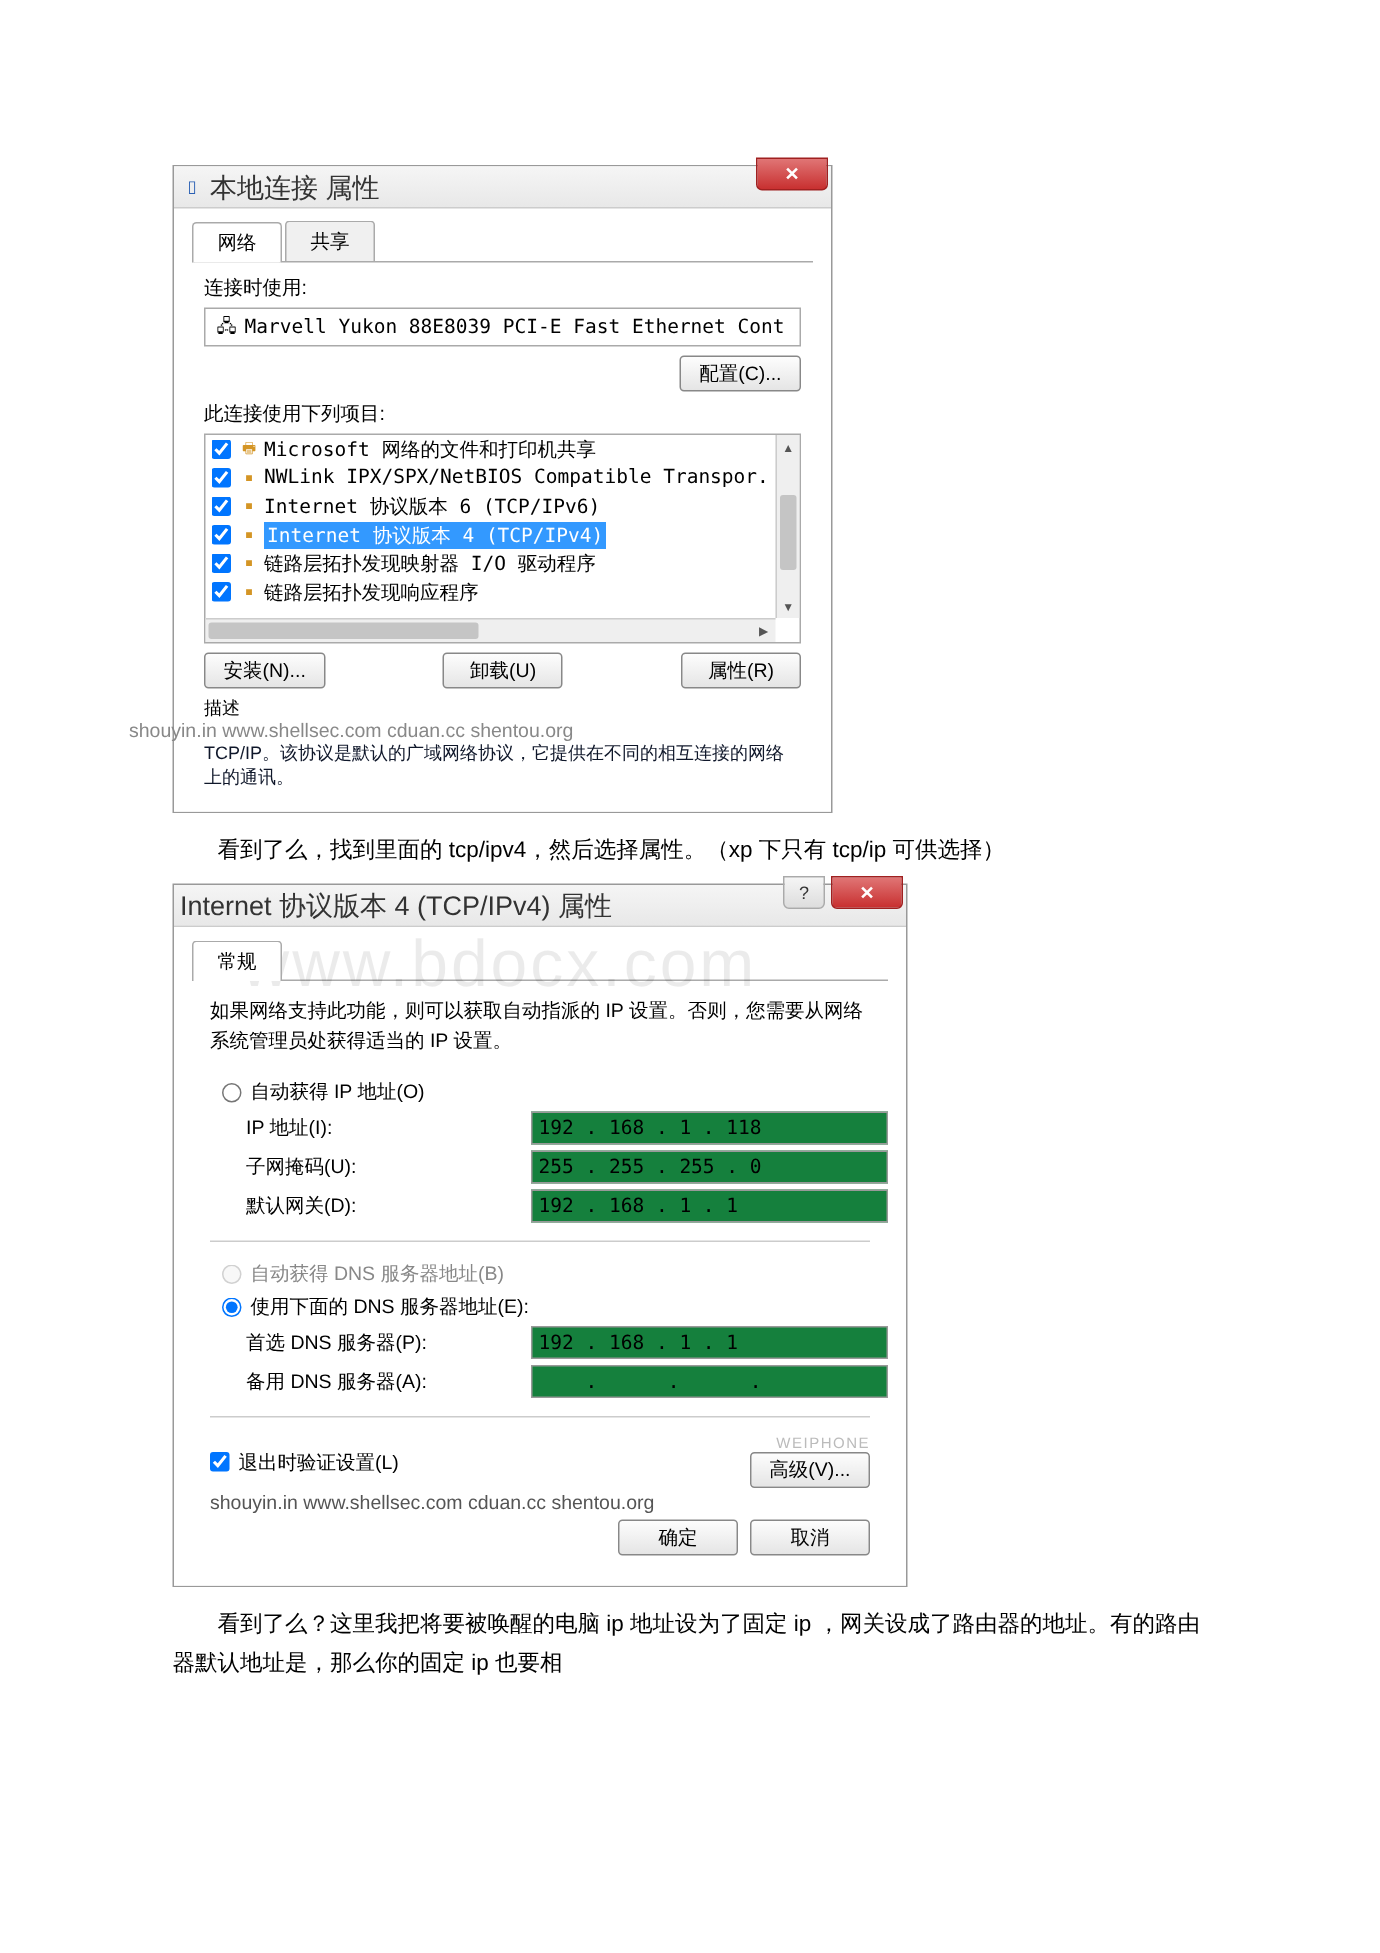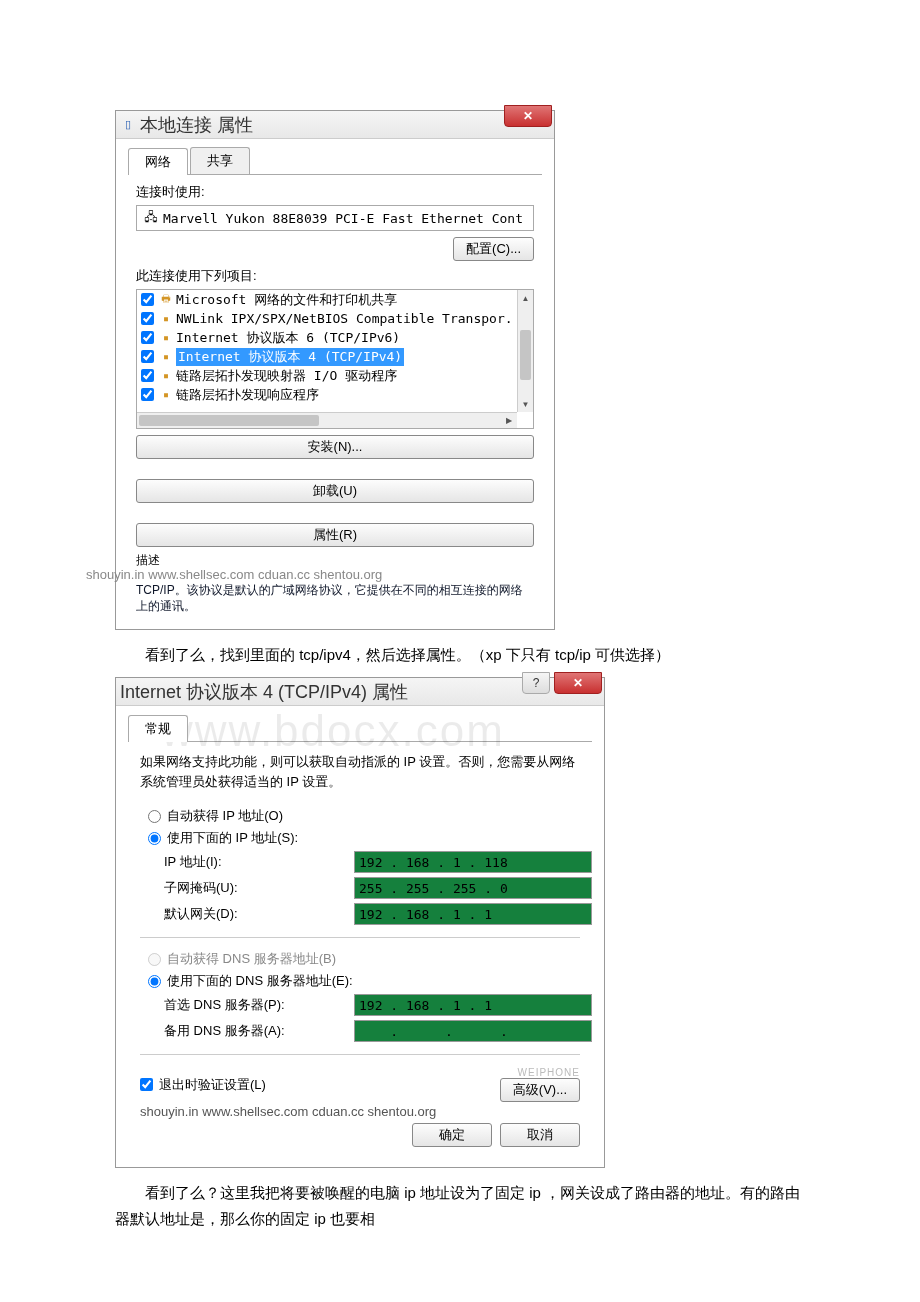--- a/index.html
+++ b/index.html
@@ -193,21 +193,20 @@
       top: 0; bottom: 0;
       width: 16px;
       display: flex; align-items: center; justify-content: center;
       font-size: 8px; color: #555;
     }
     .btn-row-3 {
       display: flex;
       justify-content: space-between;
       margin: 6px 8px 6px 8px;
       gap: 20px;
-      flex-direction: column;
     }
     .desc-group {
       margin: 4px 8px 2px 8px;
       font-size: 12px;
       line-height: 1.3;
     }
     .desc-label { font-size: 12px; }
     .watermark {
       color: #888;
       font-size: 13px;
@@ -388,24 +387,20 @@
       <div class="big-watermark" style="top:0px; left:45px;">www.bdocx.com</div>
       <div class="tab-strip">
         <div class="tab active">常规</div>
       </div>
       <div class="instr">如果网络支持此功能，则可以获取自动指派的 IP 设置。否则，您需要从网络系统管理员处获得适当的 IP 设置。</div>
 
       <div class="radio-row">
         <input type="radio" name="ipmode" style="">
         <span>自动获得 IP 地址(O)</span>
       </div>
-      <div class="radio-row">
-        <input type="radio" name="ipmode" checked="" style="">
-        <span>使用下面的 IP 地址(S):</span>
-      </div>
       <div class="form-row">
         <span class="form-label">IP 地址(I):</span>
         <span class="ip-field">192 . 168 .  1  . 118</span>
       </div>
       <div class="form-row">
         <span class="form-label">子网掩码(U):</span>
         <span class="ip-field">255 . 255 . 255 .  0</span>
       </div>
       <div class="form-row">
         <span class="form-label">默认网关(D):</span>

